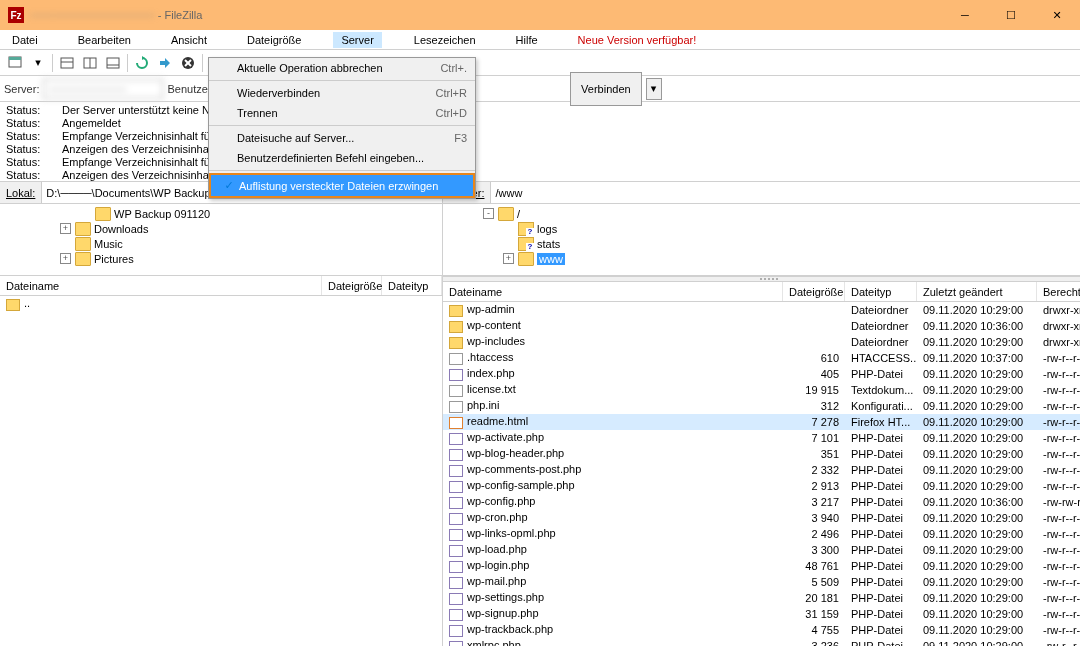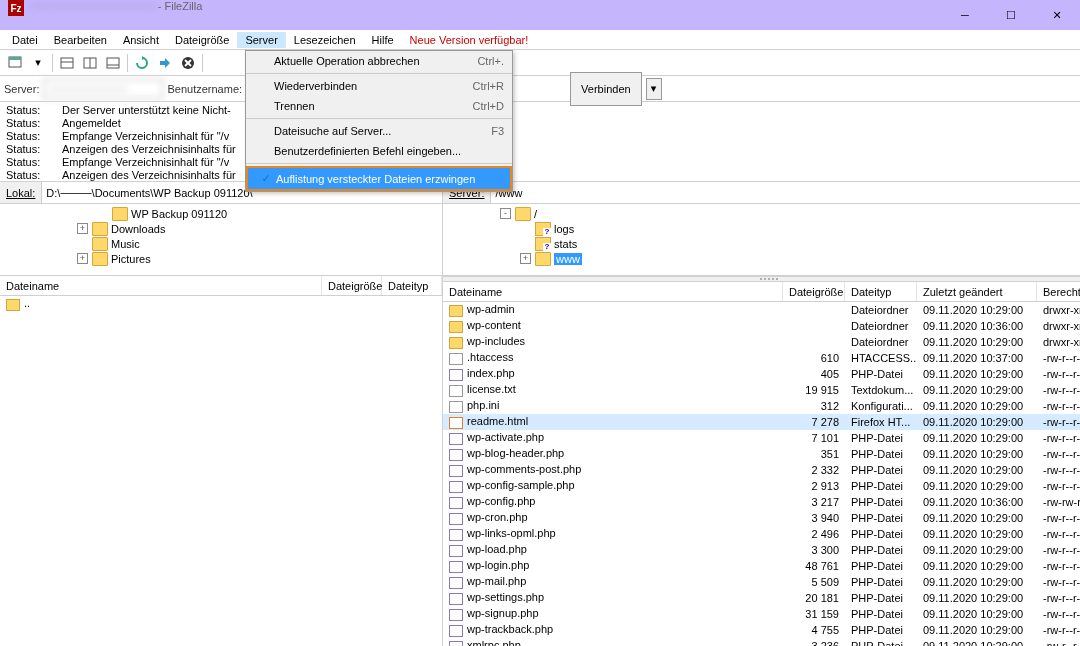--- a/index.html
+++ b/index.html
@@ -1,32 +1,32 @@
 <!DOCTYPE html>
 <html><head>
 <meta charset="utf-8">
 <style>
 * { margin: 0; padding: 0; box-sizing: border-box; font-family: "Segoe UI", Tahoma, sans-serif; font-size: 11px; }
 body { background: #fff; width: 1080px; height: 646px; overflow: hidden; display: flex; flex-direction: column; }
 
 
-.titlebar { height: 30px; display: flex; align-items: flex-start; padding: 0 0 0 8px; background: #c4b5fd; }
+.titlebar { height: 30px; display: flex; align-items: center; padding: 0 0 0 8px; background: #fdba74; }
 .app-icon { width: 16px; height: 16px; background: #a00; margin-right: 6px; display: inline-flex; align-items: center; justify-content: center; color: #fff; font-weight: bold; font-size: 10px; }
 .title-text { flex: 1; color: #666; }
 .win-controls { display: flex; }
 .win-btn { width: 46px; height: 30px; display: flex; align-items: center; justify-content: center; }
 
 
-.menubar { height: 20px; display: flex; align-items: center; padding: 0 4px; border-bottom: 1px solid #d0d0d0; position: relative; }
+.menubar { height: 20px; display: flex; align-items: center; padding: 0 4px; border-bottom: 1px solid #d0d0d0; position: relative; gap: 24px; }
 .menu-item { padding: 2px 8px; cursor: default; }
 .menu-item.active { background: #cce8ff; }
 .menu-item.highlight { color: #c00; }
 
 
-.dropdown { position: absolute; top: 20px; left: 208px; background: #f0f0f0; border: 1px solid #999; box-shadow: 2px 2px 4px rgba(0,0,0,0.2); width: 268px; z-index: 100; margin-left: 37px; }
+.dropdown { position: absolute; top: 27px; left: 208px; background: #f0f0f0; border: 1px solid #999; box-shadow: 2px 2px 4px rgba(0,0,0,0.2); width: 268px; z-index: 100; }
 .dd-item { display: flex; align-items: center; padding: 4px 8px; cursor: default; }
 .dd-check { width: 20px; text-align: center; color: #0078d7; }
 .dd-label { flex: 1; }
 .dd-shortcut { color: #666; padding-left: 20px; }
 .dd-sep { height: 1px; background: #ccc; margin: 2px 0; }
 .dd-highlighted { background: #3399ff; color: #fff; border: 2px solid #e8861c; margin: 0; }
 
 
 .toolbar { height: 26px; border-bottom: 1px solid #d0d0d0; display: flex; align-items: center; padding: 0 4px; gap: 1px; }
 .tb-btn { width: 22px; height: 22px; display: flex; align-items: center; justify-content: center; border: 1px solid transparent; }
@@ -48,21 +48,21 @@
 
 .pathbar { height: 22px; display: flex; align-items: center; border-bottom: 1px solid #d0d0d0; }
 .path-label { padding: 0 6px; background: #f0f0f0; border-right: 1px solid #ccc; height: 100%; display: flex; align-items: center; text-decoration: underline; }
 .path-input { flex: 1; border: none; padding: 0 4px; height: 100%; }
 
 
 .panes { flex: 1; display: flex; min-height: 0;}
 .pane { display: flex; flex-direction: column; }
 .pane.left { width: 450px; border-right: 1px solid #d0d0d0; }
 .pane.right { flex: 1; }
-.tree { height: 72px; overflow: hidden; padding: 2px 17px; border-bottom: 1px solid #d0d0d0; }
+.tree { height: 72px; overflow: hidden; padding: 2px 0; border-bottom: 1px solid #d0d0d0; }
 .tree.right-tree { height: 72px; }
 .tree-node { display: flex; align-items: center; height: 15px; white-space: nowrap; padding-left: 40px; }
 .tree-node.d1 { padding-left: 60px; }
 .tree-node.d2 { padding-left: 80px; }
 .tree-exp { width: 11px; height: 11px; border: 1px solid #888; display: inline-flex; align-items: center; justify-content: center; font-size: 9px; line-height: 1; margin-right: 4px; color: #555; }
 .tree-exp.blank { border: none; }
 .tree-icon { width: 16px; height: 14px; margin-right: 3px; display: inline-block; }
 .folder-ico { background: #ffd86b; border: 1px solid #d4a73a; border-radius: 1px; }
 .folder-q { background: #ffd86b; border: 1px solid #d4a73a; position: relative; }
 .folder-q::after { content: "?"; position: absolute; right: -1px; bottom: -1px; font-size: 8px; font-weight: bold; color: #00a; background: #fff; width: 8px; height: 8px; text-align: center; line-height: 8px; }

